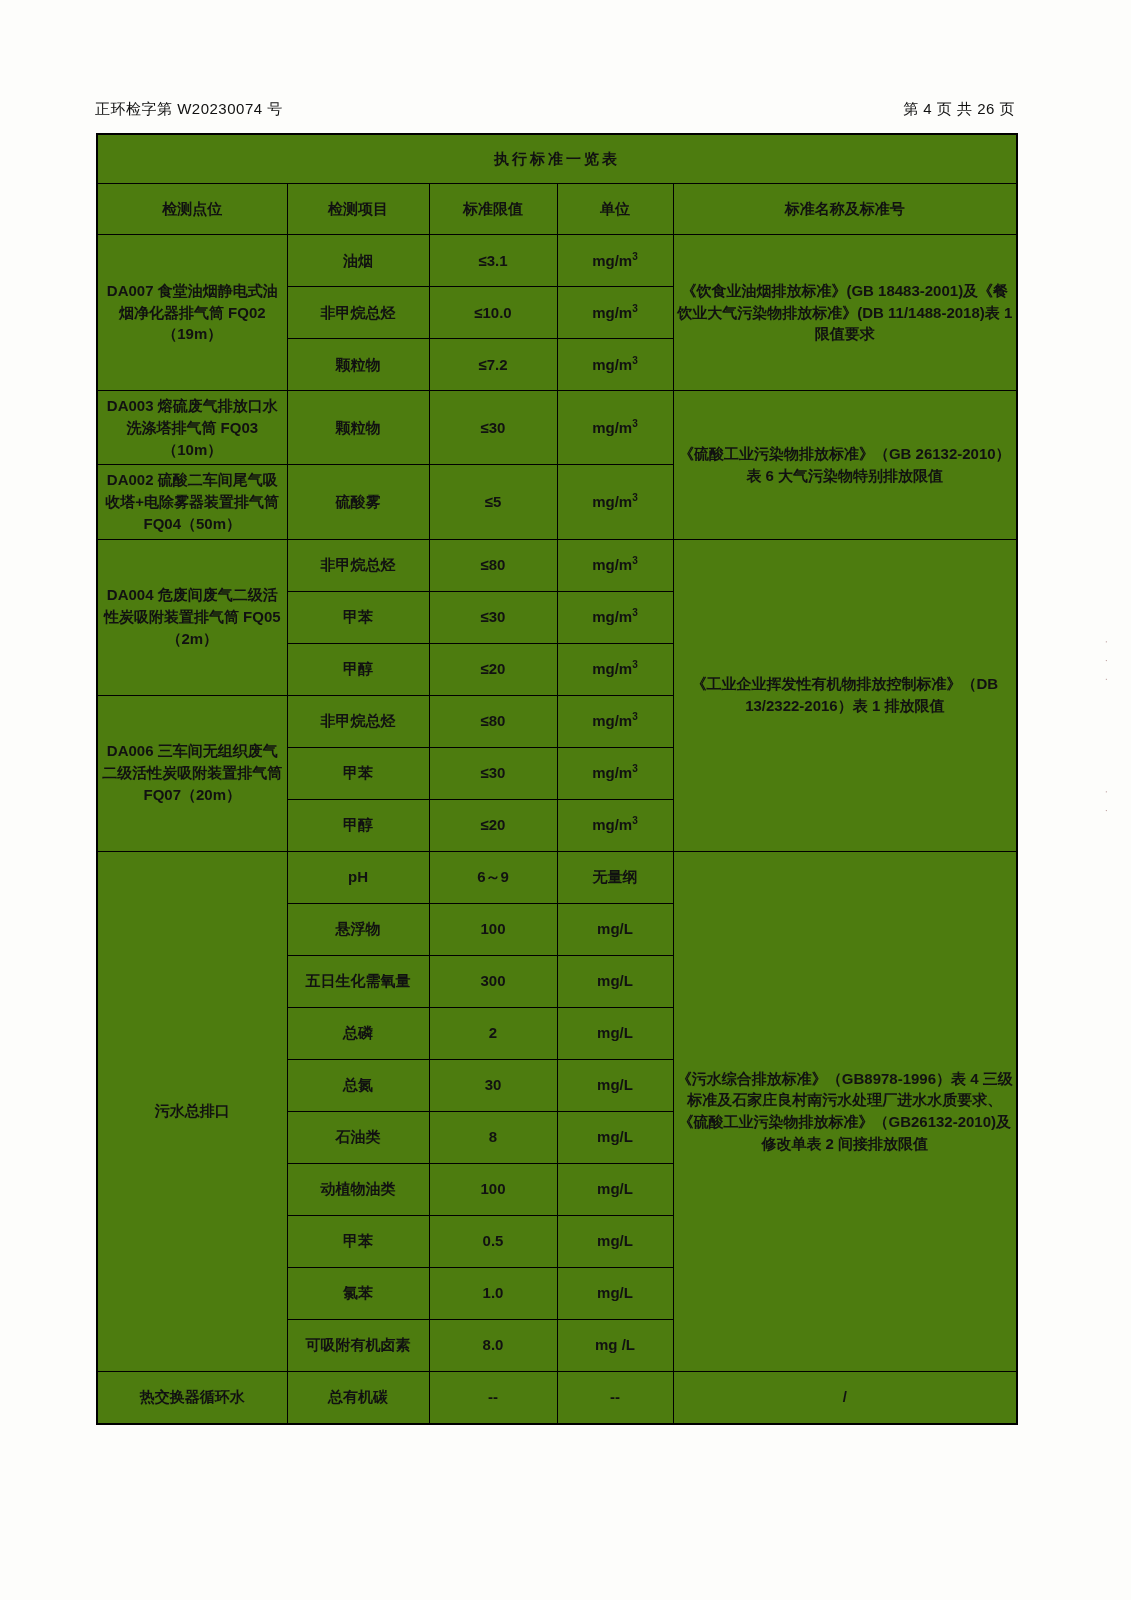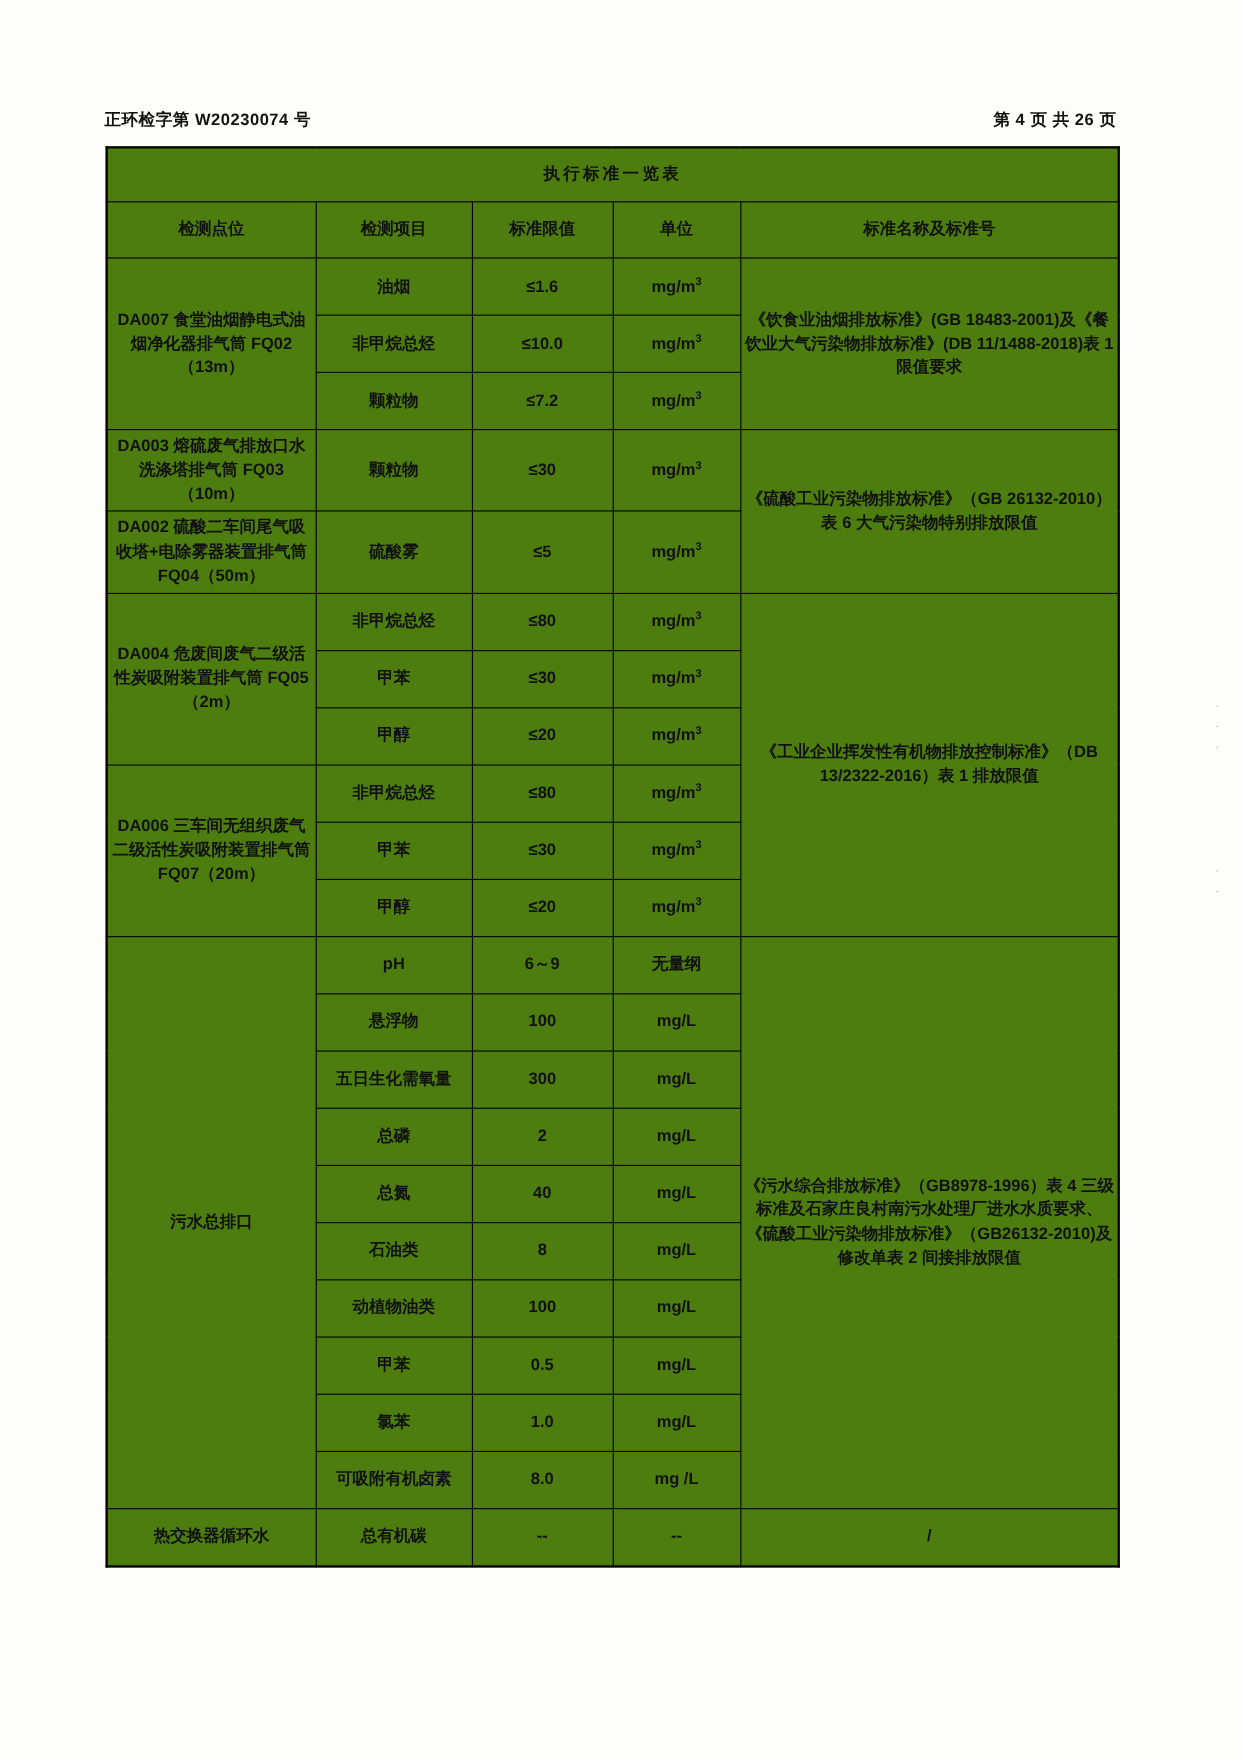--- a/index.html
+++ b/index.html
@@ -23,21 +23,21 @@
   }
   .header {
     position: absolute;
     left: 95px;
     top: 100px;
     width: 920px;
     display: flex;
     justify-content: space-between;
     align-items: baseline;
     font-size: 15px;
-    font-weight: bold;
+    font-weight: normal;
     letter-spacing: 0.5px;
   }
   .header .doc-no { white-space: nowrap; }
   .header .page-no { white-space: nowrap; margin-left: 16px; }
 
   .table-wrap {
     position: absolute;
     left: 96px;
     top: 133px;
     width: 920px;
@@ -122,23 +122,23 @@
             <td class="title-cell" colspan="5">执行标准一览表</td>
           </tr>
           <tr class="head-row">
             <td>检测点位</td>
             <td>检测项目</td>
             <td>标准限值</td>
             <td>单位</td>
             <td>标准名称及标准号</td>
           </tr>
           <tr>
-            <td class="point-cell" rowspan="3">DA007 食堂油烟静电式油烟净化器排气筒 FQ02（13m）</td>
+            <td class="point-cell" rowspan="3">DA007 食堂油烟静电式油烟净化器排气筒 FQ02（19m）</td>
             <td class="item-cell">油烟</td>
-            <td>≤1.6</td>
+            <td>≤3.1</td>
             <td class="unit">mg/m<sup>3</sup></td>
             <td class="std-cell" rowspan="3">《饮食业油烟排放标准》(GB 18483-2001)及《餐饮业大气污染物排放标准》(DB 11/1488-2018)表 1 限值要求</td>
           </tr>
           <tr>
             <td class="item-cell">非甲烷总烃</td>
             <td>≤10.0</td>
             <td class="unit">mg/m<sup>3</sup></td>
           </tr>
           <tr>
             <td class="item-cell">颗粒物</td>
@@ -208,21 +208,21 @@
             <td>300</td>
             <td class="unit">mg/L</td>
           </tr>
           <tr>
             <td class="item-cell">总磷</td>
             <td>2</td>
             <td class="unit">mg/L</td>
           </tr>
           <tr>
             <td class="item-cell">总氮</td>
-            <td>40</td>
+            <td>30</td>
             <td class="unit">mg/L</td>
           </tr>
           <tr>
             <td class="item-cell">石油类</td>
             <td>8</td>
             <td class="unit">mg/L</td>
           </tr>
           <tr>
             <td class="item-cell">动植物油类</td>
             <td>100</td>

